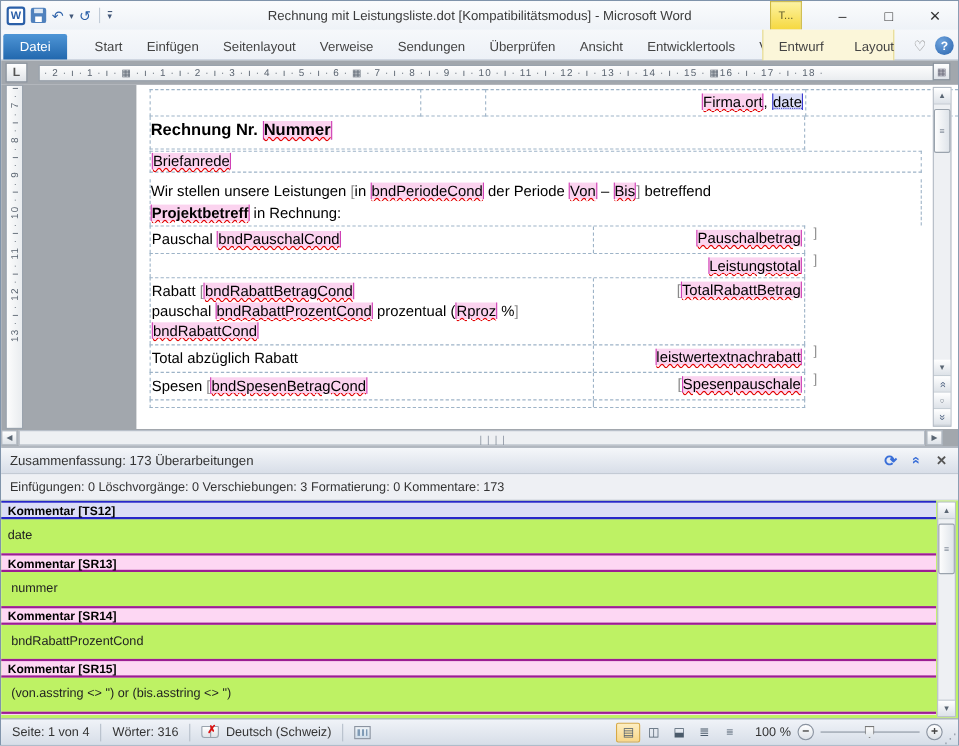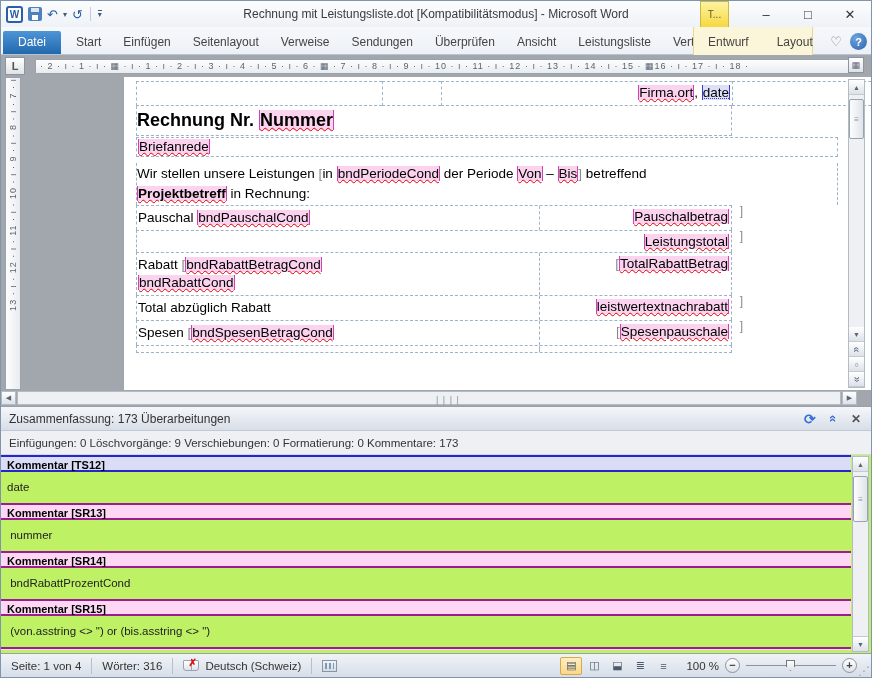--- a/index.html
+++ b/index.html
@@ -19,21 +19,21 @@
   .qat .menu { border-top:1px solid #44597a; font-size:8px; color:#44597a; line-height:7px; }
   .title-text { position:absolute; left:0; right:0; text-align:center; font-size:12px; color:#3b3b3b; top:6px; }
   .ctx-group-tab { position:absolute; left:699px; top:0; width:29px; height:26px; background:linear-gradient(#fdf3a1,#f6d83f); border:1px solid #cdb842; border-bottom:none; font-size:10px; color:#5f5a2a; display:flex; align-items:center; justify-content:center; }
   .winbtns { position:absolute; right:0; top:0; display:flex; }
   .winbtn { width:42px; height:26px; display:flex; align-items:center; justify-content:center; font-size:13px; color:#333; }
 
   
   .tabrow { height:28px; background:linear-gradient(#f6f8fb,#edf1f7); border-bottom:1px solid #b9c4d2; display:flex; align-items:flex-end; position:relative; }
   .rtabs { display:flex; align-items:flex-end; height:24px; padding-left:2px; }
   .rtab { padding:4px 11px 5px 11px; font-size:12px; color:#444; white-space:nowrap; }
-  .rtab.active { background:linear-gradient(#4e95d6,#2268ae); color:#fff; border-radius:2px 2px 0 0; padding:4px 15px 5px 15px; margin-right:4px; }
+  .rtab.active { background:linear-gradient(#4e95d6,#2268ae); color:#fff; border-radius:2px 2px 0 0; padding:4px 15px 5px 15px; margin-right:14px; }
   .ctx-area { position:absolute; left:692px; top:0; width:120px; height:28px; background:#fbf6d9; border-left:1px solid #e4d98e; border-right:1px solid #e4d98e; display:flex; align-items:flex-end; }
   .ctx-area .rtab { padding:4px 14px 6px 14px; }
   .ribbon-right { position:absolute; right:4px; bottom:4px; display:flex; align-items:center; gap:8px; }
   .heart { color:#8a8a8a; font-size:13px; }
   .helpbtn { width:17px; height:17px; border-radius:50%; background:radial-gradient(circle at 35% 30%,#6ea3dd,#2a64ad); color:#fff; font-size:11px; font-weight:bold; display:flex; align-items:center; justify-content:center; }
 
   
   .rulerrow { height:22px; background:#a2a7ad; display:flex; align-items:center; position:relative; }
   .tabsel { width:20px; height:18px; margin-left:4px; background:linear-gradient(#fff,#dfe3e8); border:1px solid #8b949f; font-size:11px; font-weight:bold; color:#555; display:flex; align-items:center; justify-content:center; }
   .hruler { flex:1; margin:0 22px 0 10px; height:15px; background:linear-gradient(#fdfdfd,#e9ecef); border:1px solid #9aa3ad; font-size:9px; color:#5a6470; overflow:hidden; white-space:nowrap; display:flex; align-items:center; justify-content:space-between; padding:0 4px; letter-spacing:1px; }
@@ -41,21 +41,21 @@
 
   
   .docarea { height:313px; background:#a2a7ad; position:relative; overflow:hidden; }
   .vruler { position:absolute; left:4px; top:0; bottom:0; width:16px; background:linear-gradient(90deg,#fdfdfd,#e9ecef); border:1px solid #9aa3ad; overflow:hidden; font-size:9px; color:#5a6470; text-align:center; }
   .vruler span { writing-mode:vertical-rl; transform:rotate(180deg); letter-spacing:1px; }
   .page { position:absolute; left:123px; top:0; bottom:0; width:848px; background:#fff; box-shadow:2px 0 3px rgba(0,0,0,.25); overflow:hidden; padding:0 0 0 12px; font-size:13.5px; color:#000; }
   .toprow { display:flex; margin-top:4px; height:25px; }
   .toprow .tc { border:1px dashed #9db3c7; border-right:none; }
   .toprow .tc:last-child { border-right:1px dashed #9db3c7; }
   .tc1 { width:246px; } .tc2 { width:59px; } .tc3 { width:291px; text-align:right; padding:3px 2px 0 0; } .tc4 { flex:1; }
-  .titlerow { width:596px; height:30px; border-left:1px dashed #9db3c7; border-right:1px dashed #9db3c7; border-bottom:1px dashed #9db3c7; padding-top:4px; font-size:18px; font-weight:bold; }
+  .titlerow { width:596px; height:30px; border-left:1px dashed #9db3c7; border-right:1px dashed #9db3c7; border-bottom:1px dashed #9db3c7; padding-top:4px; font-size:15px; font-weight:bold; }
   .salutrow { width:702px; height:20px; margin-top:1px; border:1px dashed #9db3c7; padding:1px 0 0 1px; }
   .pararow { width:702px; height:42px; margin-top:6px; border-left:1px dashed #9db3c7; border-right:1px dashed #9db3c7; line-height:20px; padding-top:1px; }
   .amtable { width:596px; }
   .trow { display:flex; border:1px dashed #9db3c7; border-bottom:none; position:relative;justify-content:flex-end; }
   .trow:last-child { border-bottom:1px dashed #9db3c7; }
   .tcell-l { width:403px; padding:3px 2px 3px 1px; border-right:1px dashed #9db3c7; }
   .tcell-r { width:191px; padding:3px 2px 3px 2px; text-align:right; }
   .tline { line-height:18px; }
   .tafter { position:absolute; right:-12px; top:-2px; color:#8a8a8a; font-size:12px; }
   
@@ -144,21 +144,21 @@
   <div class="tabrow">
     <div class="rtabs">
         <div class="rtab active">Datei</div>
         <div class="rtab">Start</div>
         <div class="rtab">Einfügen</div>
         <div class="rtab">Seitenlayout</div>
         <div class="rtab">Verweise</div>
         <div class="rtab">Sendungen</div>
         <div class="rtab">Überprüfen</div>
         <div class="rtab">Ansicht</div>
-        <div class="rtab">Leistungsliste</div>
+        <div class="rtab">Entwicklertools</div>
         <div class="rtab">Vertec AG Funktionen</div>
       </div>
     <div class="ctx-area">
         <div class="rtab">Entwurf</div>
         <div class="rtab">Layout</div>
       </div>
     <div class="ribbon-right">
       <span class="heart">♡</span>
       <span class="helpbtn">?</span>
     </div>
@@ -194,20 +194,21 @@
             <div class="tcell-r"><span class="run-pf">Pauschalbetrag</span></div>
             <span class="tafter">]</span>
           </div>
           <div class="trow">
             <div class="tcell-r"><span class="run-pf">Leistungstotal</span></div>
             <span class="tafter">]</span>
           </div>
           <div class="trow">
             <div class="tcell-l">
               <div class="tline"><span class="run-p">Rabatt </span><span class="run-br">[</span><span class="run-pf">bndRabattBetragCond</span></div>
+              <div class="tline"><span class="run-p">pauschal </span><span class="run-pf">bndRabattProzentCond</span><span class="run-p"> prozentual (</span><span class="run-pf">Rproz</span><span class="run-p"> %</span><span class="run-br">]</span></div>
               <div class="tline"><span class="run-pf">bndRabattCond</span></div>
             </div>
             <div class="tcell-r"><span class="run-br">[</span><span class="run-pf">TotalRabattBetrag</span></div>
           </div>
           <div class="trow">
             <div class="tcell-l">
               <div class="tline"><span class="run-p">Total abzüglich Rabatt</span></div>
             </div>
             <div class="tcell-r"><span class="run-pf">leistwertextnachrabatt</span></div>
             <span class="tafter">]</span>
@@ -250,21 +251,21 @@
   </div>
 
   <div class="pane-header">
     <span>Zusammenfassung: 173 Überarbeitungen</span>
     <div class="pane-icons">
       <span class="refresh">⟳</span>
       <span class="collapse">«</span>
       <span class="pane-close">✕</span>
     </div>
   </div>
-  <div class="pane-counts">Einfügungen: 0  Löschvorgänge: 9  Verschiebungen: 0  Formatierung: 0  Kommentare: 173</div>
+  <div class="pane-counts">Einfügungen: 0  Löschvorgänge: 0  Verschiebungen: 3  Formatierung: 0  Kommentare: 173</div>
 
   <div class="pane-list">
     <div class="comments">
         <div class="c-head blue">Kommentar [TS12]</div>
         <div class="c-body">date</div>
         <div class="c-head pink">Kommentar [SR13]</div>
         <div class="c-body"> nummer</div>
         <div class="c-head pink">Kommentar [SR14]</div>
         <div class="c-body"> bndRabattProzentCond</div>
         <div class="c-head pink">Kommentar [SR15]</div>

